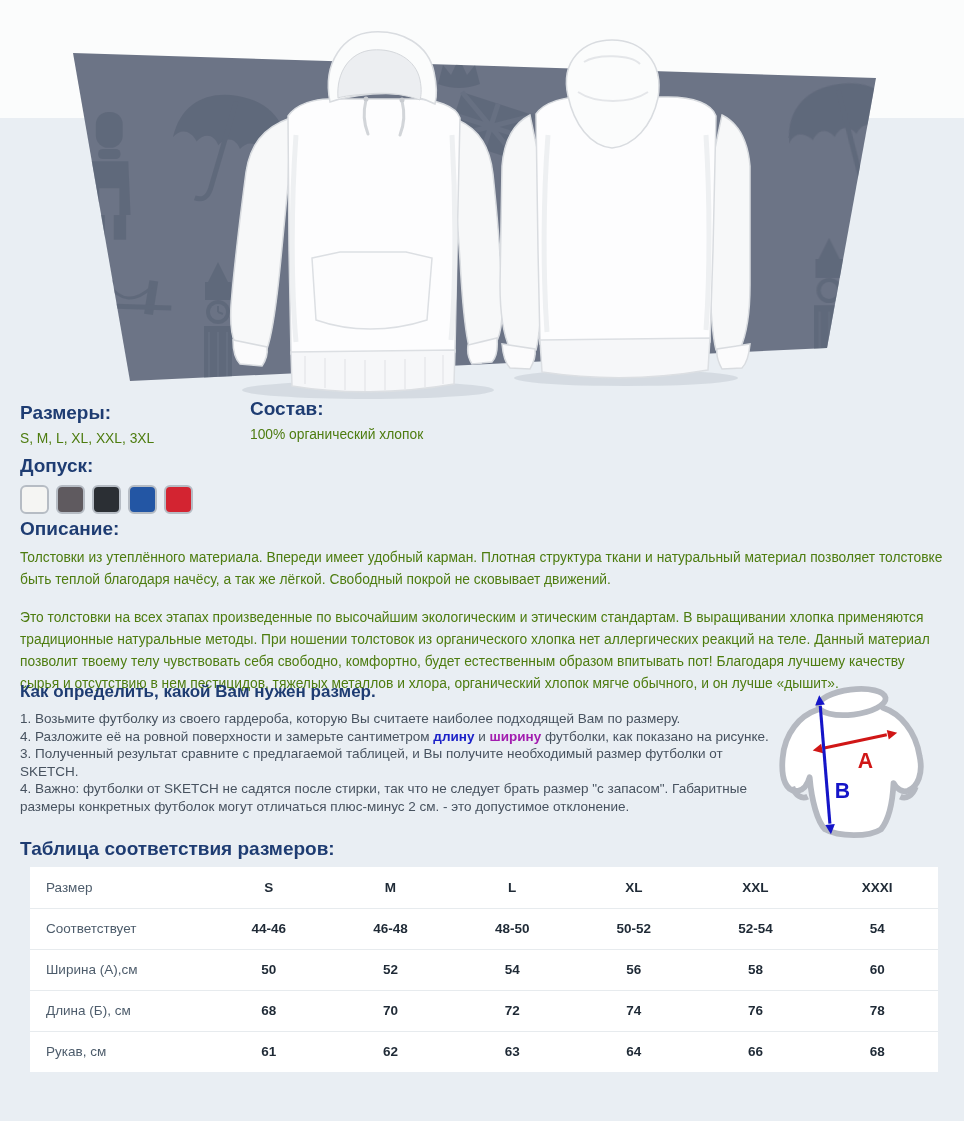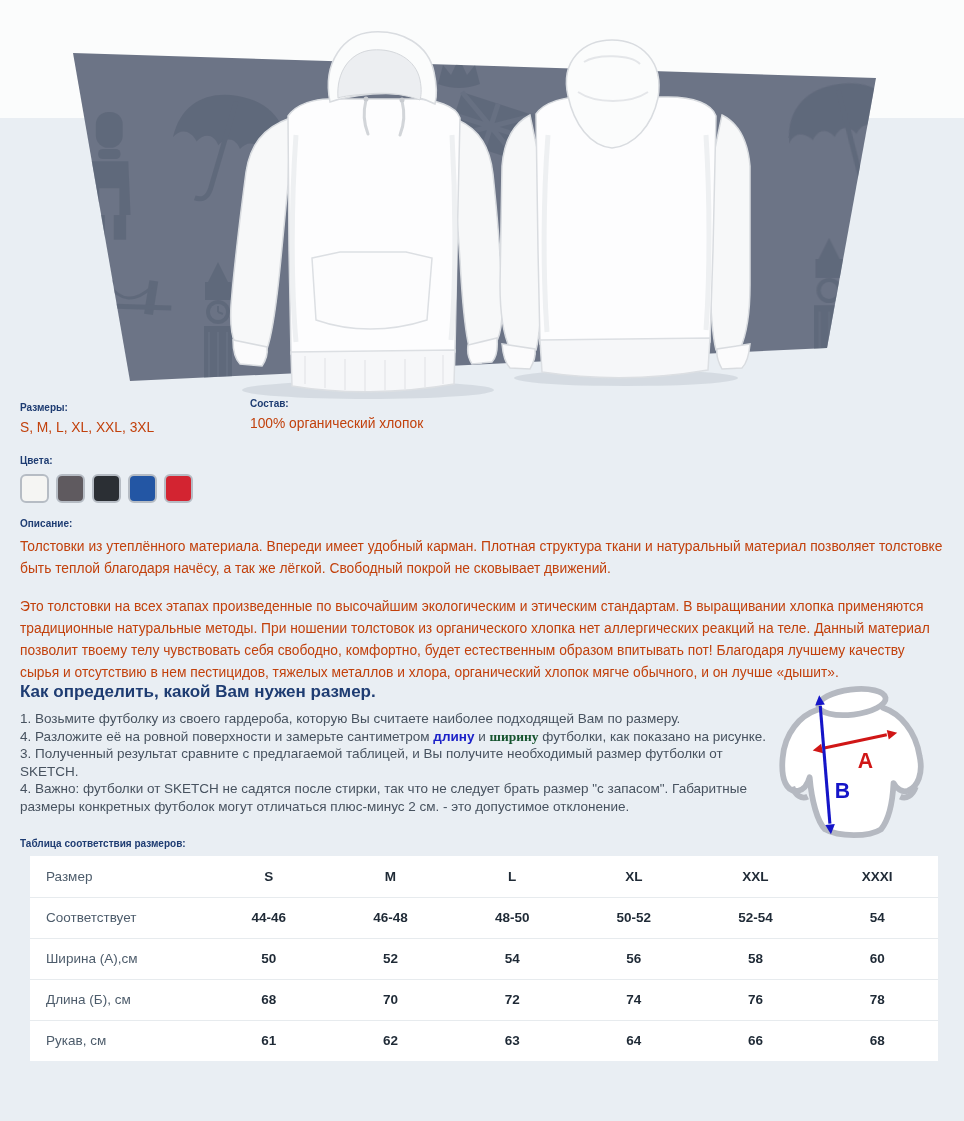--- a/index.html
+++ b/index.html
@@ -3,22 +3,22 @@
 <meta charset="utf-8">
 <style>
   * { box-sizing: border-box; }
   html,body { margin:0; padding:0; }
   body { background:#e9eef3; font-family:"Liberation Sans", sans-serif; }
   #page { position:relative; width:964px; height:1121px; background:#e9eef3; overflow:hidden; }
   .top-white { position:absolute; left:0; top:0; width:964px; height:118px; background:#fbfcfc; }
   #hero { position:absolute; left:0; top:0; width:964px; height:400px; }
 
   .abs { position:absolute; }
-  .sec-h { font-size:10px; font-weight:bold; color:#1e3c72; margin:0 0 7px 0; }
-  .body-txt { font-size:13.8px; color:#c2410c; }
+  .sec-h { font-size:19px; font-weight:bold; color:#1e3c72; margin:0 0 7px 0; }
+  .body-txt { font-size:13.8px; color:#4d7c0f; }
 
   .sizes-block { left:20px; top:402px; }
   .comp-block  { left:250px; top:398px; }
   .colors-block{ left:20px; top:455px; }
   .swatch-row { display:flex; gap:7px; margin-top:8px; }
   .swatch { width:29px; height:29px; border-radius:6px; border:2px solid #b6bcc4; }
 
   .desc-block { left:20px; top:518px; width:926px; }
   .desc-block p { margin:0 0 16px 0; line-height:22px; }
 
@@ -146,41 +146,41 @@
     <div class="sec-h">Размеры:</div>
     <div class="body-txt">S, M, L, XL, XXL, 3XL</div>
   </div>
 
   <div class="abs comp-block">
     <div class="sec-h">Состав:</div>
     <div class="body-txt">100% органический хлопок</div>
   </div>
 
   <div class="abs colors-block">
-    <div class="sec-h">Цвета:</div>
+    <div class="sec-h">Допуск:</div>
     <div class="swatch-row">
         <div class="swatch" style="background: rgb(245, 245, 243);"></div>
         <div class="swatch" style="background: rgb(95, 90, 95);"></div>
         <div class="swatch" style="background: rgb(43, 47, 52);"></div>
         <div class="swatch" style="background: rgb(35, 86, 164);"></div>
         <div class="swatch" style="background: rgb(211, 36, 49);"></div>
       </div>
   </div>
 
   <div class="abs desc-block">
     <div class="sec-h">Описание:</div>
     <p class="body-txt">Толстовки из утеплённого материала. Впереди имеет удобный карман. Плотная структура ткани и натуральный материал позволяет толстовке быть теплой благодаря начёсу, а так же лёгкой. Свободный покрой не сковывает движений.</p>
     <p class="body-txt">Это толстовки на всех этапах произведенные по высочайшим экологическим и этическим стандартам. В выращивании хлопка применяются традиционные натуральные методы. При ношении толстовок из органического хлопка нет аллергических реакций на теле. Данный материал позволит твоему телу чувствовать себя свободно, комфортно, будет естественным образом впитывать пот! Благодаря лучшему качеству сырья и отсутствию в нем пестицидов, тяжелых металлов и хлора, органический хлопок мягче обычного, и он лучше «дышит».</p>
   </div>
 
   <div class="abs howto-block">
     <div class="sec-h">Как определить, какой Вам нужен размер.</div>
     <div>
         <p class="step"><span>1. Возьмите футболку из своего гардероба, которую Вы считаете наиболее подходящей Вам по размеру.</span></p>
-        <p class="step"><span>4. Разложите её на ровной поверхности и замерьте сантиметром </span><span style="color: rgb(27, 33, 200); font-weight: bold; text-align: right;">длину</span><span> и </span><span style="color: #14532d; font-weight: bold; font-family: Liberation Serif, serif;">ширину</span><span> футболки, как показано на рисунке.</span></p>
+        <p class="step"><span>4. Разложите её на ровной поверхности и замерьте сантиметром </span><span style="color: rgb(27, 33, 200); font-weight: bold; text-align: right;">длину</span><span> и </span><span style="color: #a21caf; font-weight: bold;">ширину</span><span> футболки, как показано на рисунке.</span></p>
         <p class="step"><span>3. Полученный результат сравните с предлагаемой таблицей, и Вы получите необходимый размер футболки от SKETCH.</span></p>
         <p class="step"><span>4. Важно: футболки от SKETCH не садятся после стирки, так что не следует брать размер "с запасом". Габаритные размеры конкретных футболок могут отличаться плюс-минус 2 см. - это допустимое отклонение.</span></p>
       </div>
   </div>
 
   <svg id="diagram" width="162" height="176" viewBox="0 0 168 180">
     <g fill="#ffffff" stroke="#b5b9c1" stroke-width="6" stroke-linejoin="round">
       <path d="M46,40 C28,46 12,64 10,90 C8,112 14,126 26,124 C32,123 36,117 38,110 C40,134 46,156 54,164 C68,172 100,172 112,164 C120,154 124,136 125,116 C128,122 134,126 140,124 C150,120 156,106 152,88 C148,62 132,44 114,38 C104,20 56,22 46,40 Z"></path>
       <ellipse cx="82" cy="32" rx="35" ry="13" transform="rotate(-7 82 32)"></ellipse>
       <path d="M20,120 C23,129 30,133 36,130" fill="none"></path>

